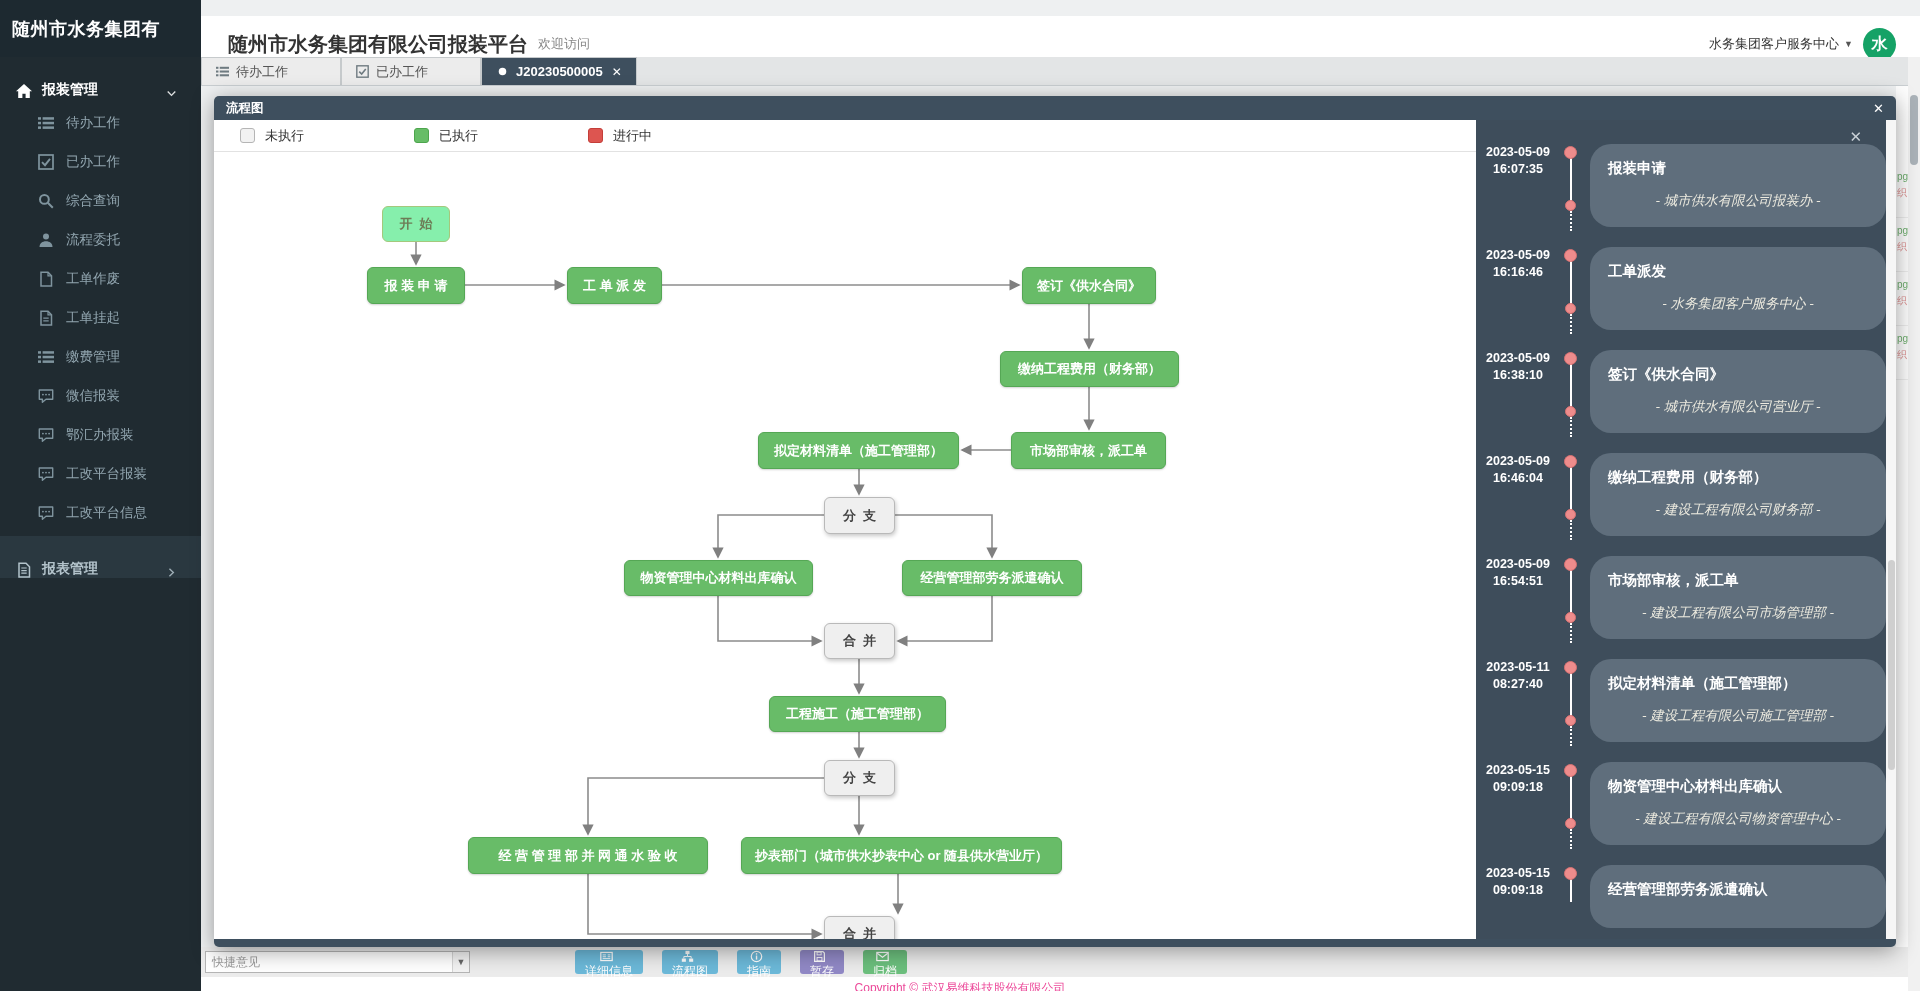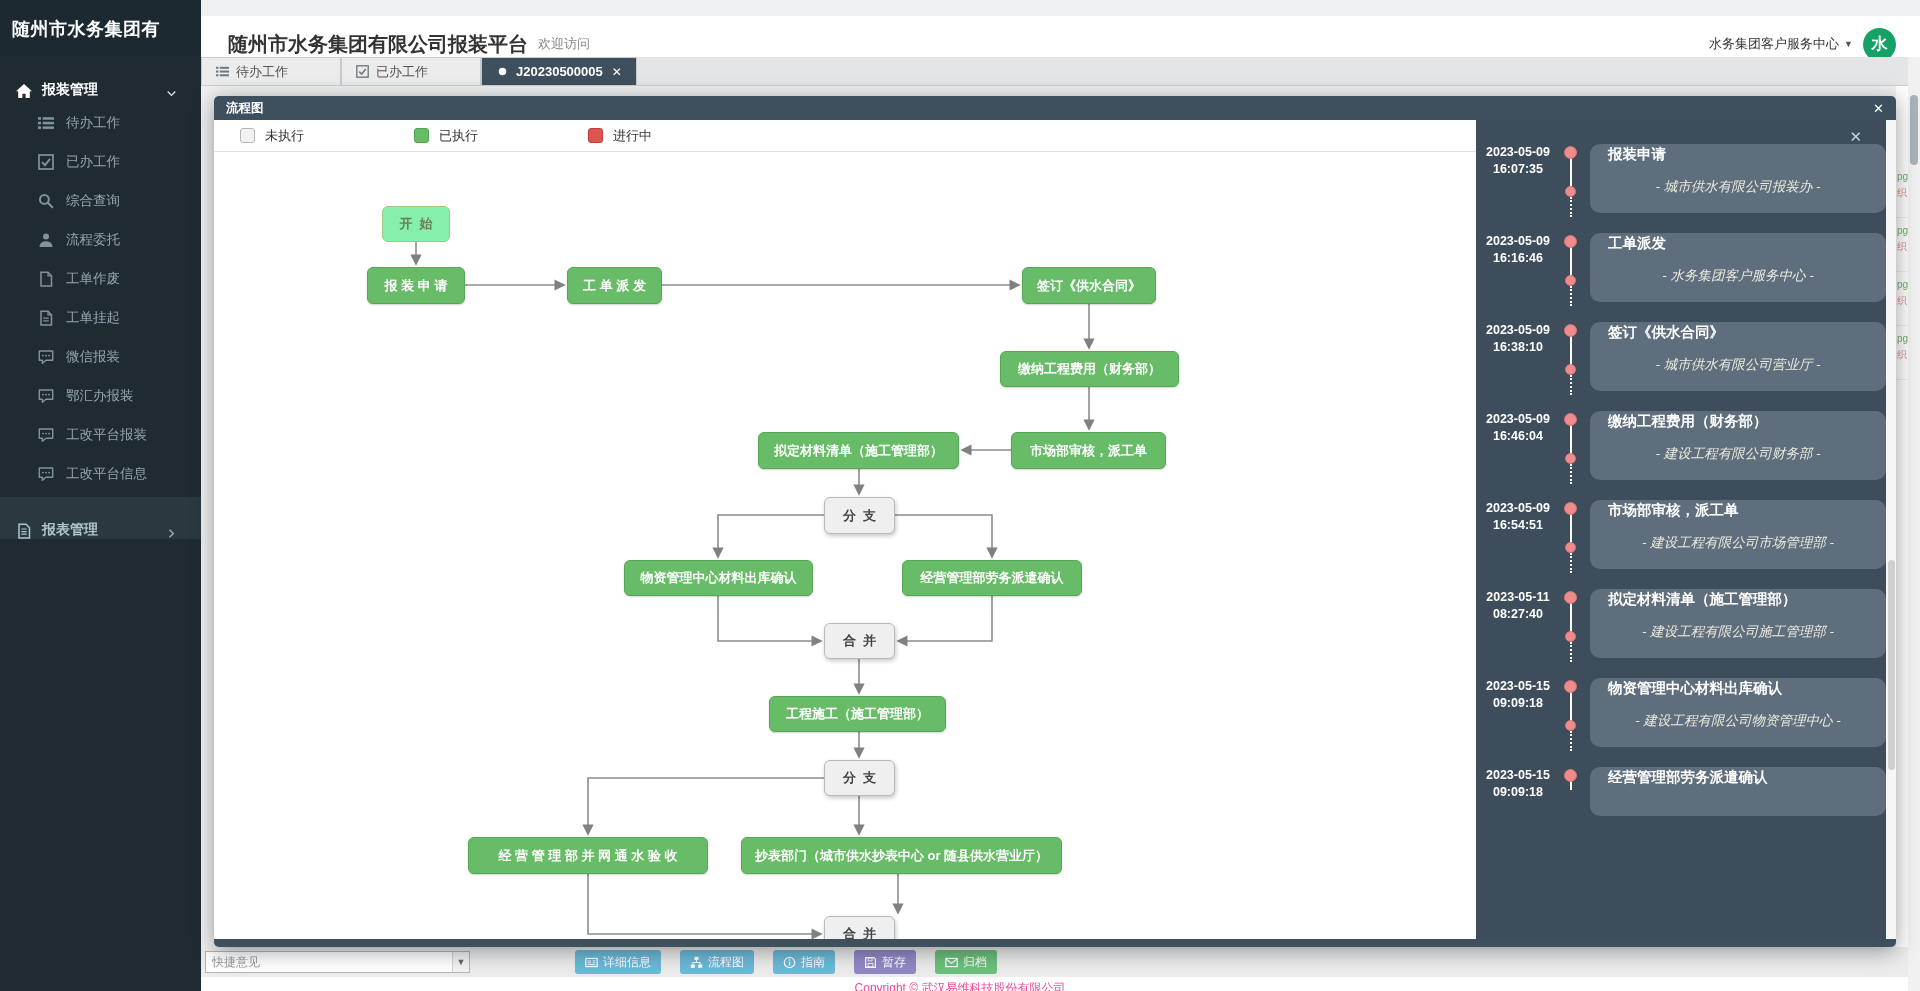--- a/index.html
+++ b/index.html
@@ -72,21 +72,21 @@
   .tl-item { display:flex; padding-bottom:20px; position:relative; }
   .tl-date { width:84px; text-align:center; color:#fff; font-weight:bold; font-size:12.5px; line-height:17px; padding-top:0; }
   .tl-rail { width:30px; position:relative; }
   .dot-main { position:absolute; left:4px; top:2px; width:13px; height:13px; border-radius:50%;
     background:#ee8c8c; border:1px solid #d87272; z-index:2; }
   .rail-line { position:absolute; left:10px; top:8px; bottom:26px; width:2px; background:#fff; }
   .dot-small { position:absolute; left:5px; bottom:16px; width:11px; height:11px; border-radius:50%;
     background:#ee8c8c; border:1px solid #d87272; z-index:2; }
   .rail-dotted { position:absolute; left:10px; bottom:-4px; height:20px; width:0; border-left:2px dotted #fff; }
   .tl-item:last-child .dot-small, .tl-item:last-child .rail-dotted { display:none; }
-  .tl-card { flex:1; background:#5f6e7c; border-radius:10px; padding:1px 18px 16px; }
+  .tl-card { flex:1; background:#5f6e7c; border-radius:21px; padding:15px 18px 16px; }
   .tl-title { color:#fff; font-weight:bold; font-size:14.5px; }
   .tl-org { margin-top:13px; color:#eceadf; font-style:italic; font-size:13.5px; text-align:center; line-height:20px; }
 
   .bd-scroll { position:absolute; left:1672px; top:0; width:10px; height:819px; background:#f6f6f6; }
   .bd-thumb { position:absolute; left:1.5px; top:440px; width:7px; height:210px; border-radius:4px; background:#cfcfcf; cursor:pointer; }
 
   
   .fragments { position:absolute; left:1896px; top:86px; width:12px; height:861px; background:#fdfdfd; z-index:2;
     font-size:10px; line-height:13px; padding-top:78px; }
   .frag { border-bottom:1px solid #ececec; padding:6px 0 18px 1px; }
@@ -96,21 +96,21 @@
   .vthumb { position:absolute; left:2px; top:38px; width:8px; height:70px; border-radius:4px; background:#aab2b8; cursor:pointer; }
 
   
   .action-bar { position:absolute; left:201px; top:947px; width:1707px; height:30px; background:#ececec;
     display:flex; align-items:center; z-index:3; }
   .quick-select { width:265px; height:22px; margin-left:4px; background:#fff; border:1px solid #b5b5b5;
     display:flex; align-items:center; font-size:12px; color:#999; padding-left:6px; cursor:pointer;gap:36px; }
   .quick-select .qs-caret { margin-left:auto; width:17px; height:100%; border-left:1px solid #d5d5d5;
     display:flex; align-items:center; justify-content:center; color:#666; font-size:9px; background:#f3f3f3; }
   .abtn { height:24px; border:none; border-radius:3px; color:#fff; font-size:12px; display:flex;
-    align-items:center; padding:0 10px; margin-left:19px; cursor:pointer; font-family:Liberation Serif, serif; }
+    align-items:center; padding:0 10px; margin-left:19px; cursor:pointer; font-family:Liberation Serif, serif;flex-direction:column; }
   .abtn .ic { width:13px; height:13px; margin-right:5px; display:inline-flex; }
   .abtn:first-of-type { margin-left:105px; }
 
   .page-footer { position:absolute; left:0; top:977px; width:1920px; height:14px; background:#fff; z-index:1;
     text-align:center; font-size:12px; color:#ec4899; padding-top:3px; }
 </style>
 </head>
 <body>
 
 <div class="app">
@@ -194,20 +194,35 @@
           <span class="ic">
             <svg viewBox="0 0 16 16">
               <path d="M3 1.2h7l3.5 3.6V15H3z" fill="none" stroke="currentColor" stroke-width="1.5"></path>
               <path d="M10 1.2v3.6h3.5" fill="none" stroke="currentColor" stroke-width="1.2"></path>
               <path d="M5.3 8.2h5.4M5.3 10.8h5.4" stroke="currentColor" stroke-width="1.2"></path>
             </svg>
           </span>
           <span>工单挂起</span>
         </li>
 
+        <li>
+          <span class="ic">
+            <svg viewBox="0 0 16 16">
+              <g fill="currentColor">
+                <rect x="0" y="2.2" width="3" height="2.5"></rect>
+                <rect x="4.6" y="2.2" width="11.4" height="2.5"></rect>
+                <rect x="0" y="6.8" width="3" height="2.5"></rect>
+                <rect x="4.6" y="6.8" width="11.4" height="2.5"></rect>
+                <rect x="0" y="11.4" width="3" height="2.5"></rect>
+                <rect x="4.6" y="11.4" width="11.4" height="2.5"></rect>
+              </g>
+            </svg>
+          </span>
+          <span>缴费管理</span>
+        </li>
 
         <li>
           <span class="ic">
             <svg viewBox="0 0 16 16">
               <path d="M1.3 2h13.4v9.2H8l-3.6 3v-3H1.3z" fill="none" stroke="currentColor" stroke-width="1.4" stroke-linejoin="round"></path>
               <g fill="currentColor">
                 <circle cx="4.9" cy="6.6" r=".95"></circle>
                 <circle cx="8" cy="6.6" r=".95"></circle>
                 <circle cx="11.1" cy="6.6" r=".95"></circle>
               </g>

